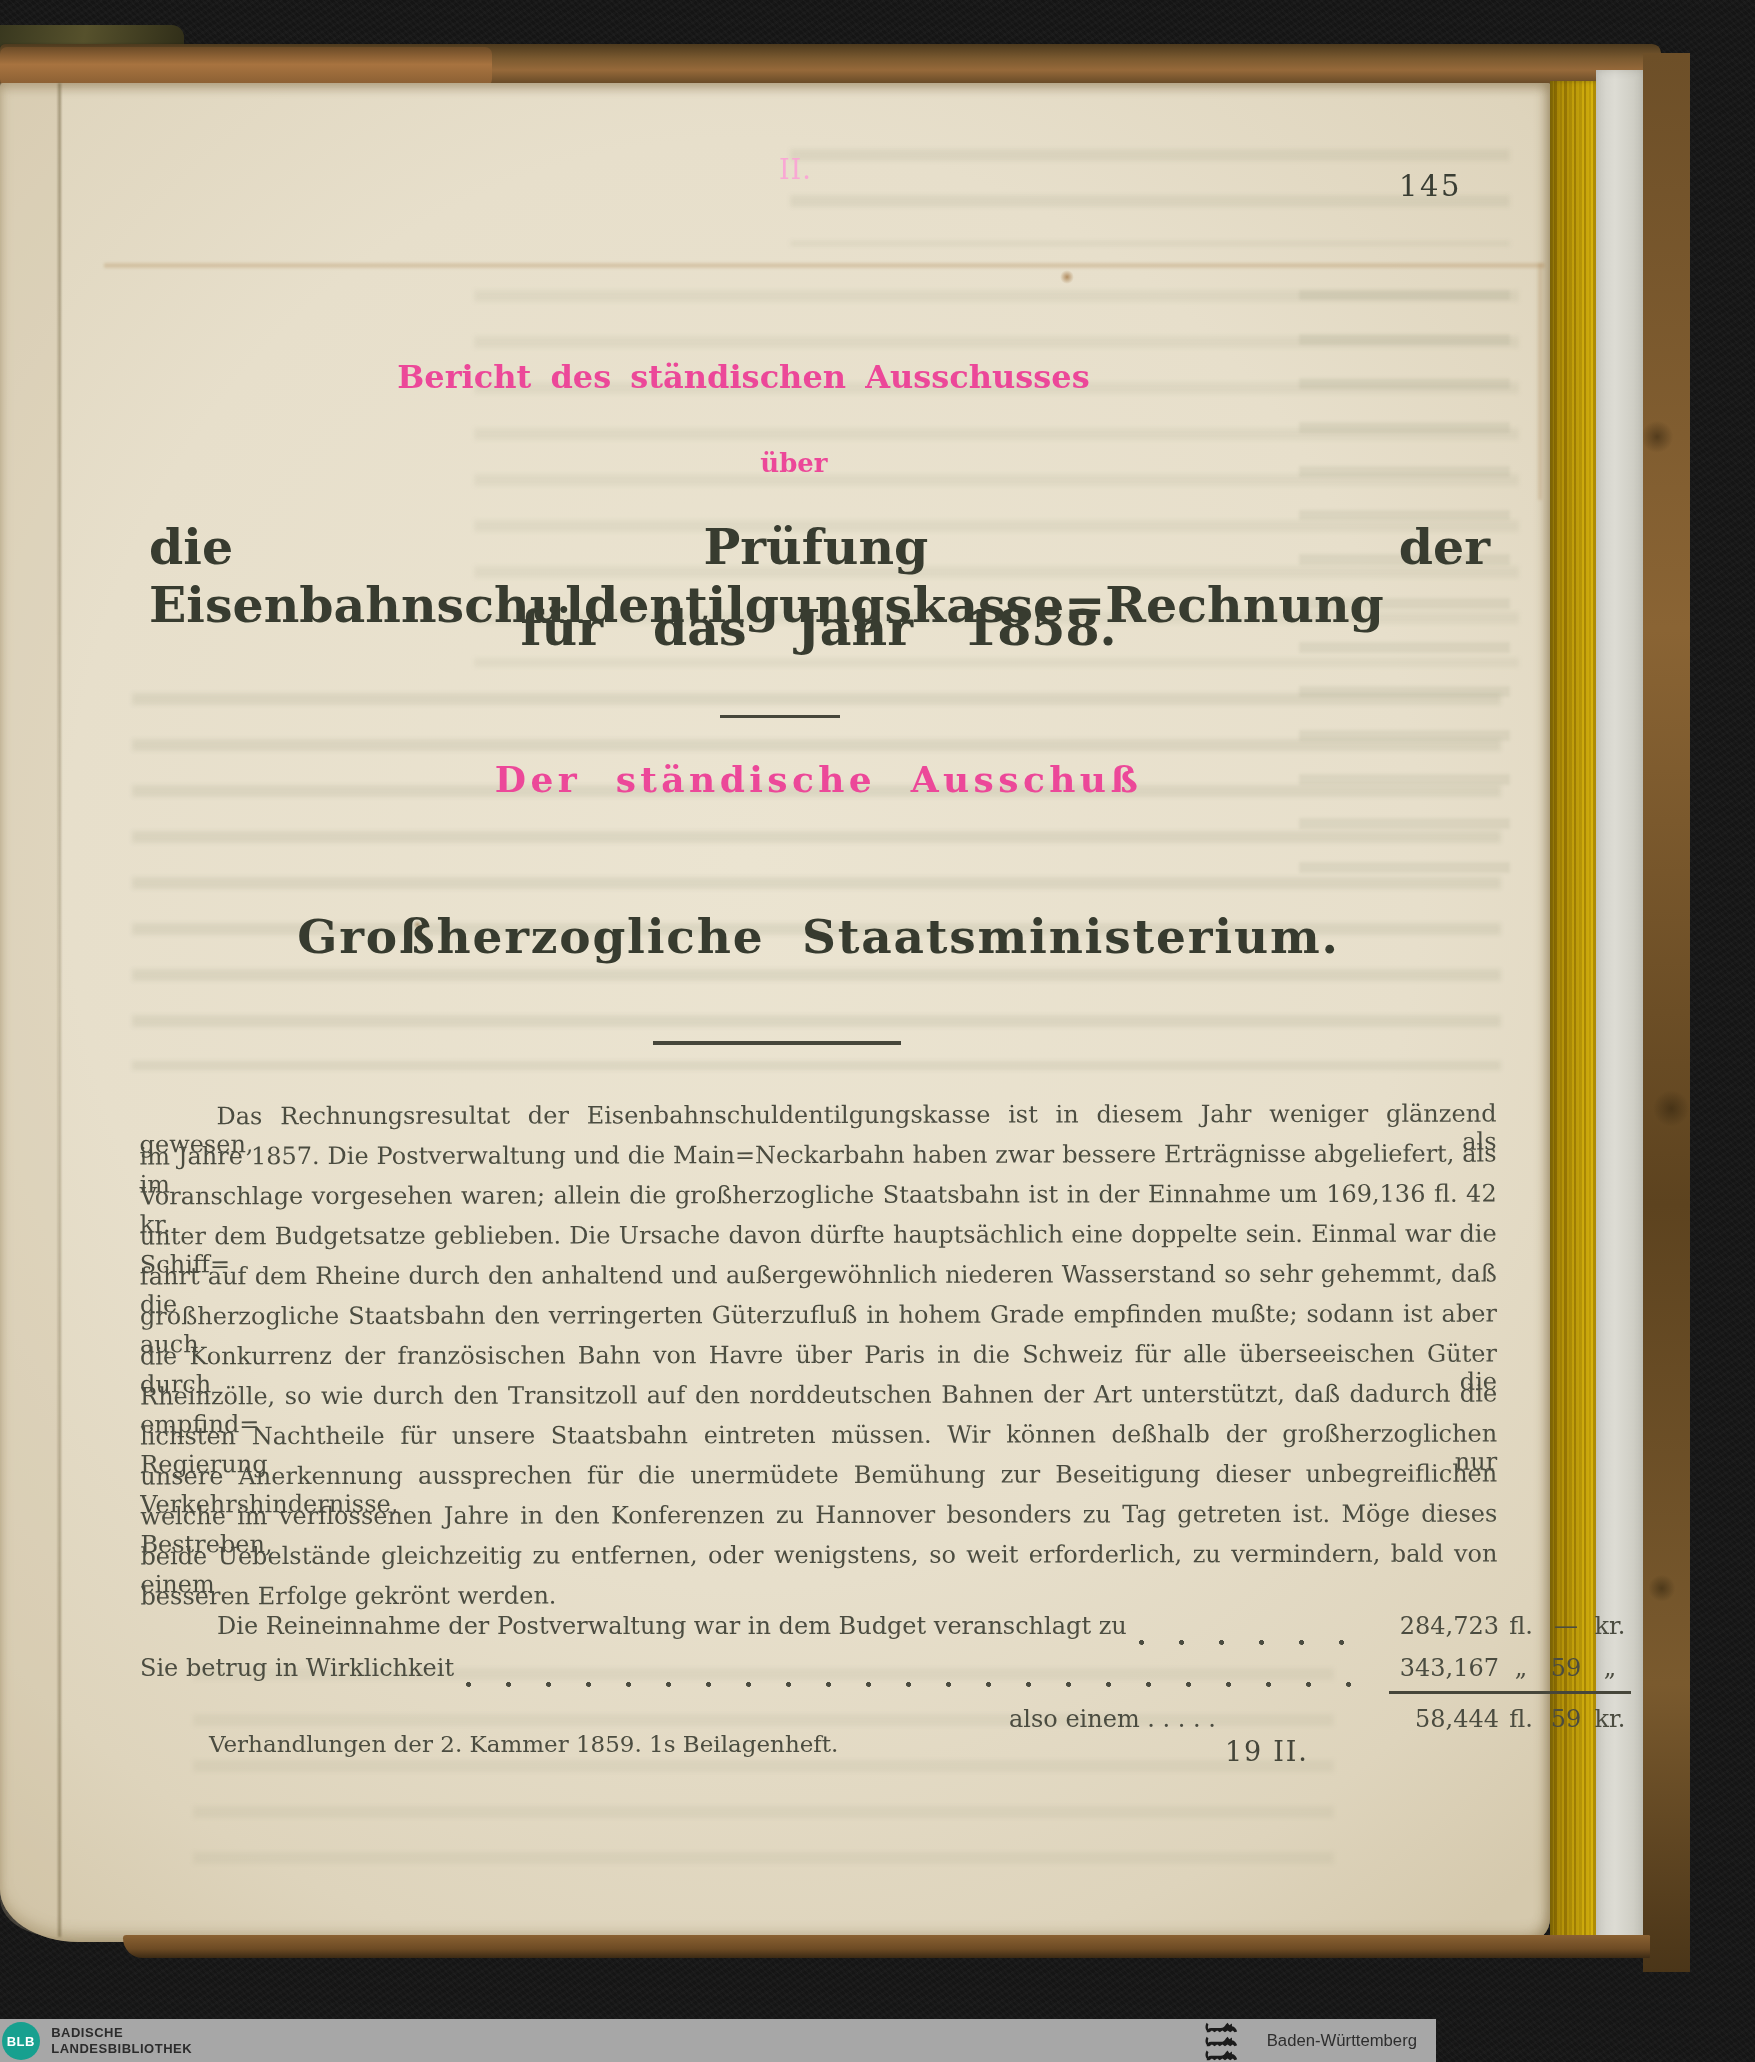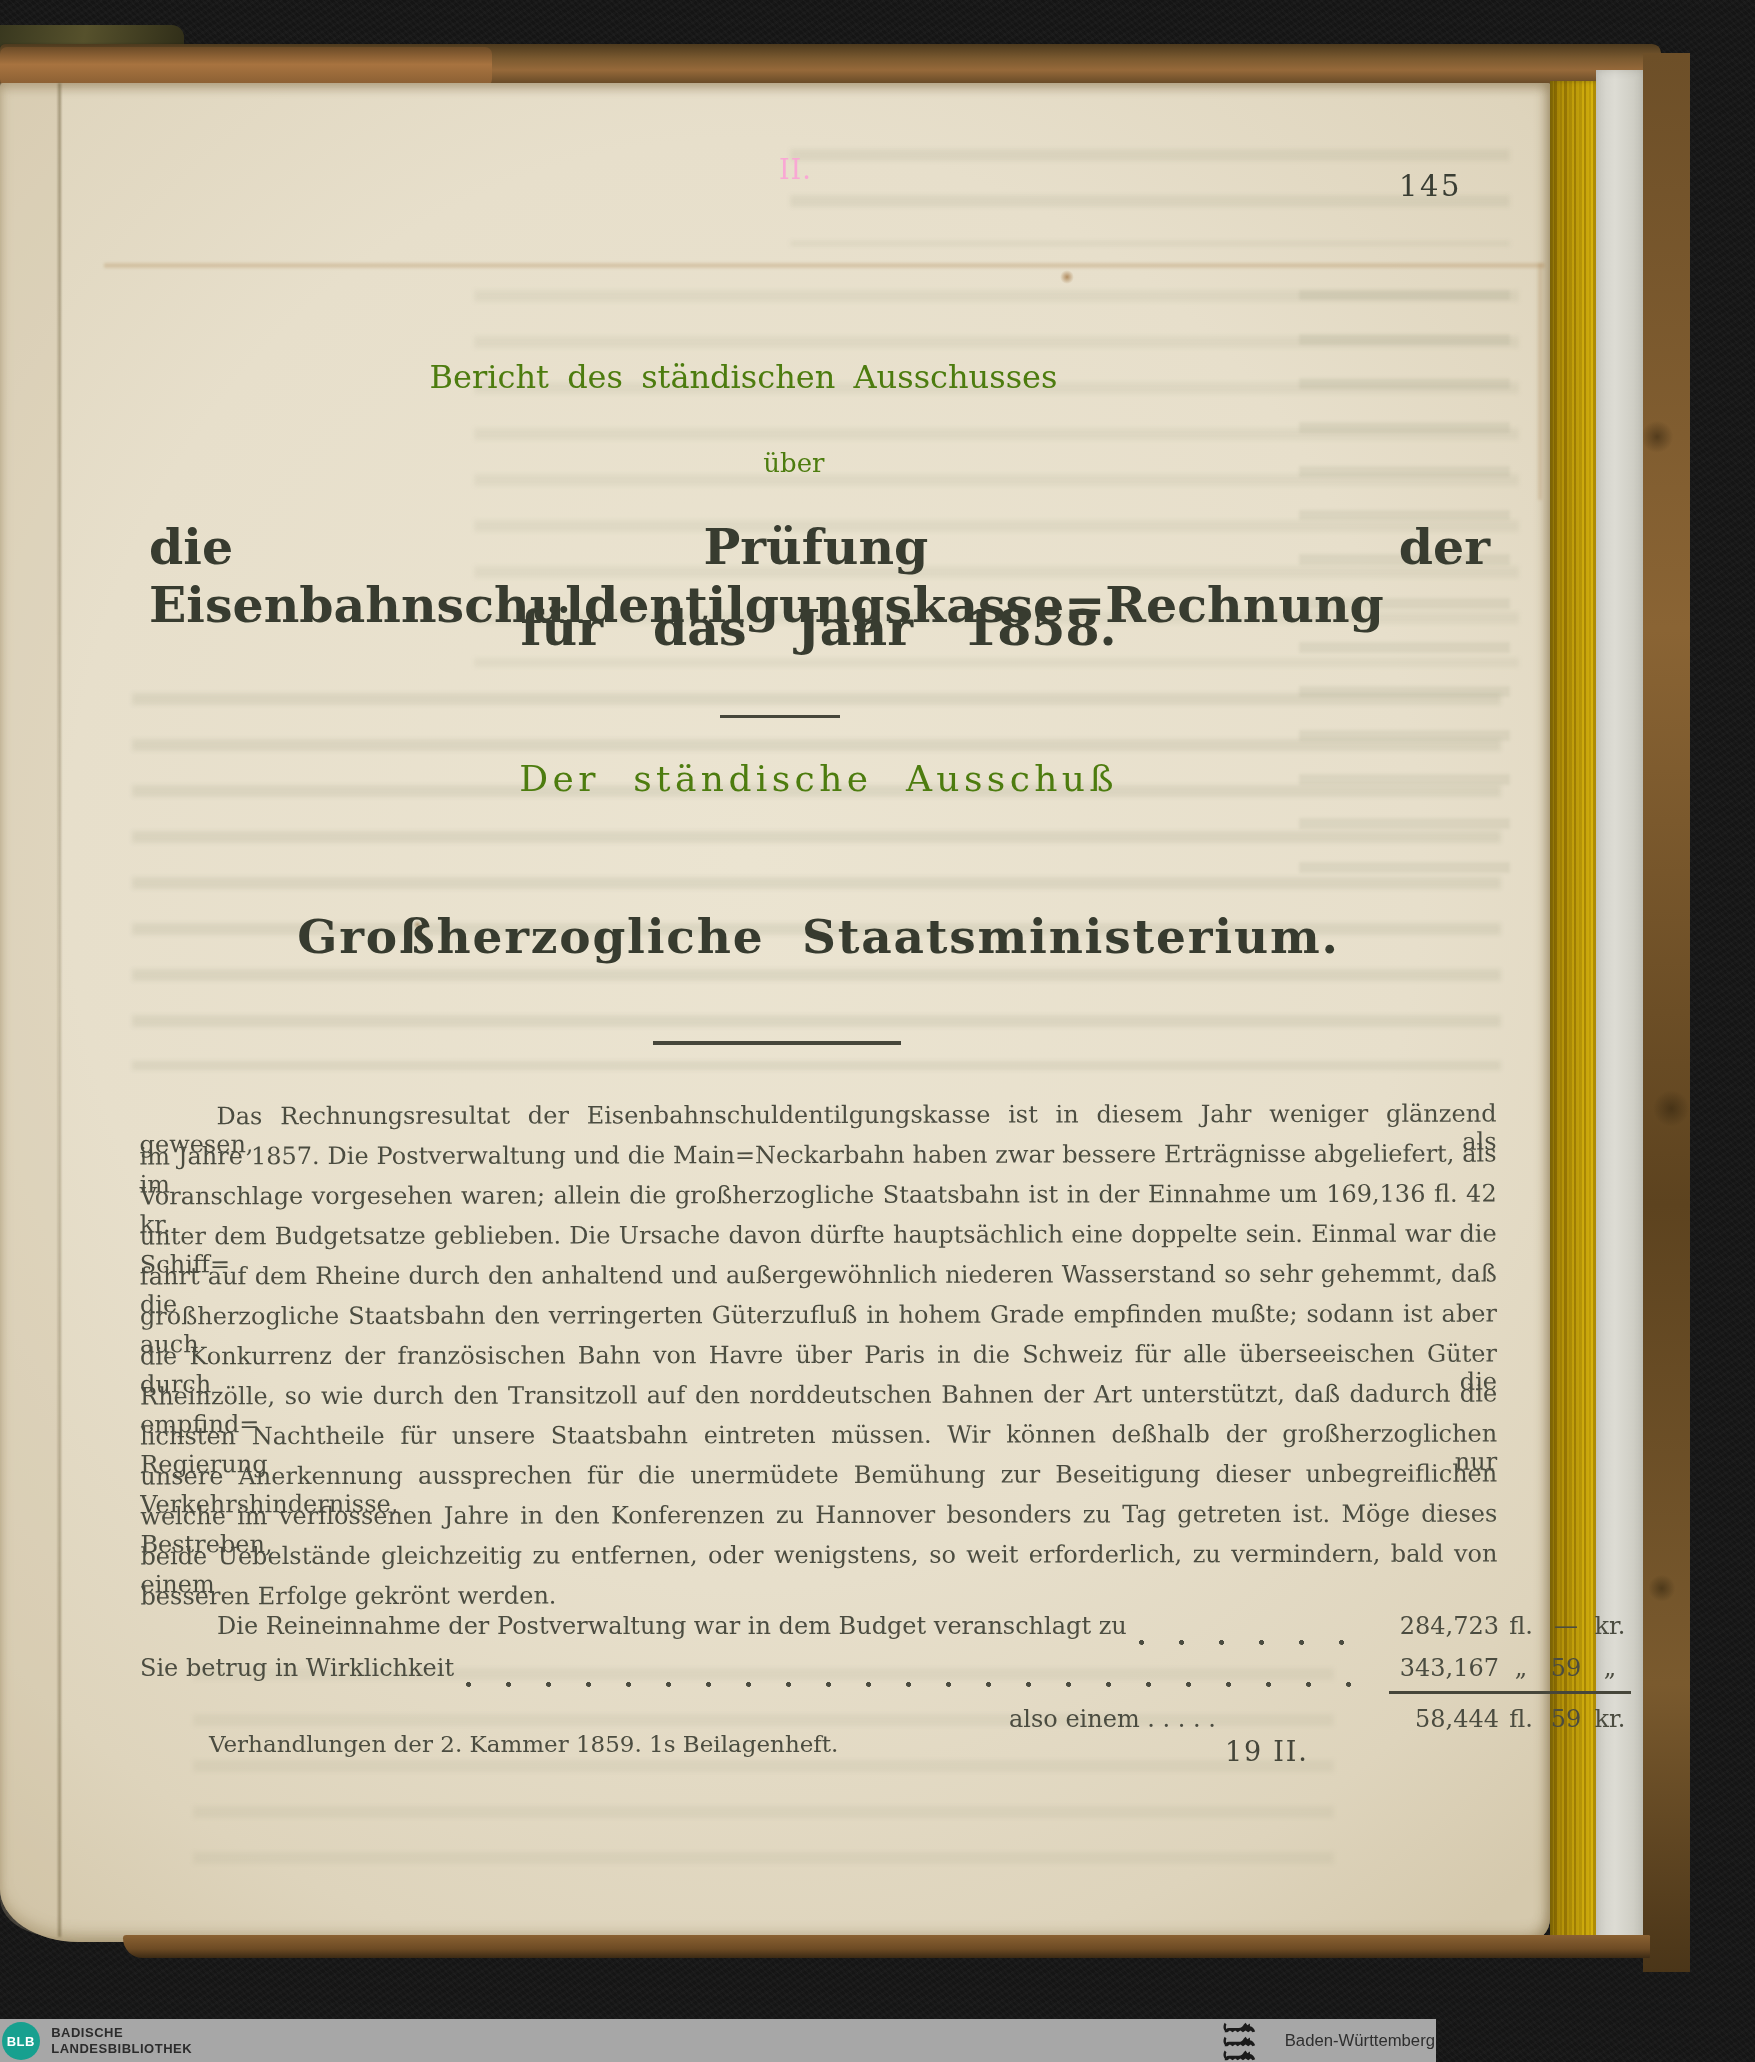--- a/index.html
+++ b/index.html
@@ -53,21 +53,21 @@
   .bleed-c{left:1299px;top:290px;width:211px;height:614px;background-image:repeating-linear-gradient(to bottom,rgba(120,125,95,.2) 0 10.5px,transparent 10.5px 44px);filter:blur(1.8px);}
   .bleed-d{left:193px;top:1668px;width:1141px;height:211px;opacity:.5;}
   .bleed-e{left:790px;top:149px;width:720px;height:97px;opacity:.7;}
   .stain1{left:1060px;top:270px;width:14px;height:14px;border-radius:50%;background:radial-gradient(circle,#9a6a33,transparent 70%);opacity:.7;}
   .stain2{left:413px;top:920px;width:8.8px;height:8.8px;border-radius:50%;background:radial-gradient(circle,#8d6b3a,transparent 70%);opacity:.5;}
 
   
   .ink{color:#45463a;}
   .chapter{left:779px;top:154px;font-size:27px;color:#f9a8d4;letter-spacing:0.9px;}
   .pagenum{left:1399px;top:169px;font-size:29px;color:#3a3e34;letter-spacing:2.6px;}
-  .cblock{left:140px;width:1357px;text-align:center;color:#4d7c0f;}
+  .cblock{left:140px;width:1357px;text-align:center;color:#ec4899;font-weight:bold;}
   .h-small{top:358px;font-size:32px;word-spacing:8px;transform:translateX(-75px);}
   .h-ueber{top:448px;font-size:26px;transform:translateX(-24.6px);}
   .h-title1{top:518px;left:149px;width:1341px;font-size:49px;font-weight:700;text-align:justify;text-align-last:justify;color:#383c30;}
   .h-title2{top:599px;font-size:49px;font-weight:700;word-spacing:33px;color:#383c30;}
   .rule{background:#46463a;filter:blur(0.4px);}
   .rule1{left:720px;top:715px;width:120px;height:2.6px;}
   .h-sub{top:758px;font-size:36px;letter-spacing:4.4px;word-spacing:17.6px;}
   .h-andas{top:860px;font-size:26px;word-spacing:7px;}
   .h-ministry{top:909px;font-size:47px;font-weight:700;letter-spacing:1.8px;word-spacing:19.3px;color:#373b2f;}
   .rule2{left:653px;top:1041px;width:248px;height:3.5px;}
@@ -93,21 +93,21 @@
   .footnote{left:209px;top:1731px;font-size:23px;color:#4b4c40;}
   .sigmark{left:1225px;top:1736px;font-size:27px;color:#45463a;letter-spacing:1.8px;}
 
   
   .bar{left:0;top:2019px;width:1436px;height:44px;background:#a7a7a7;display:flex;align-items:center;justify-content:space-between;
        font-family:"Liberation Sans","DejaVu Sans",sans-serif;}
   .bar-left{display:flex;align-items:center;gap:11.4px;padding-left:1.8px;}
   .blb-circle{width:38px;height:38px;border-radius:50%;background:#17a08f;display:flex;align-items:center;justify-content:center;}
   .blb-circle span{color:#fff;font-weight:700;font-size:13px;letter-spacing:0.4px;}
   .blb-text{color:#2c2c2c;font-weight:700;font-size:13px;line-height:1.25;letter-spacing:0.5px;}
-  .bar-right{display:flex;align-items:center;gap:27px;padding-right:1px;}
+  .bar-right{display:flex;align-items:center;gap:27px;padding-right:19px;}
   .bw-text{color:#2e2e2e;font-size:16.7px;font-weight:500;}
   .lions{display:block;}
 </style>
 </head>
 <body>
 
 <div class="stage">
 
   <div class="abs backdrop"></div>
   <div class="abs backdrop-noise"></div>

